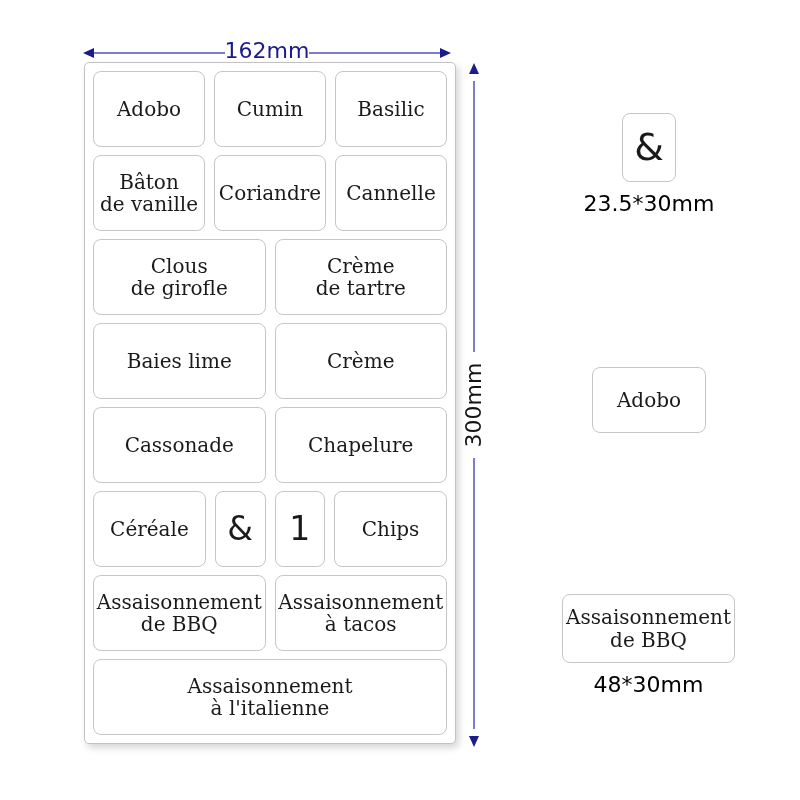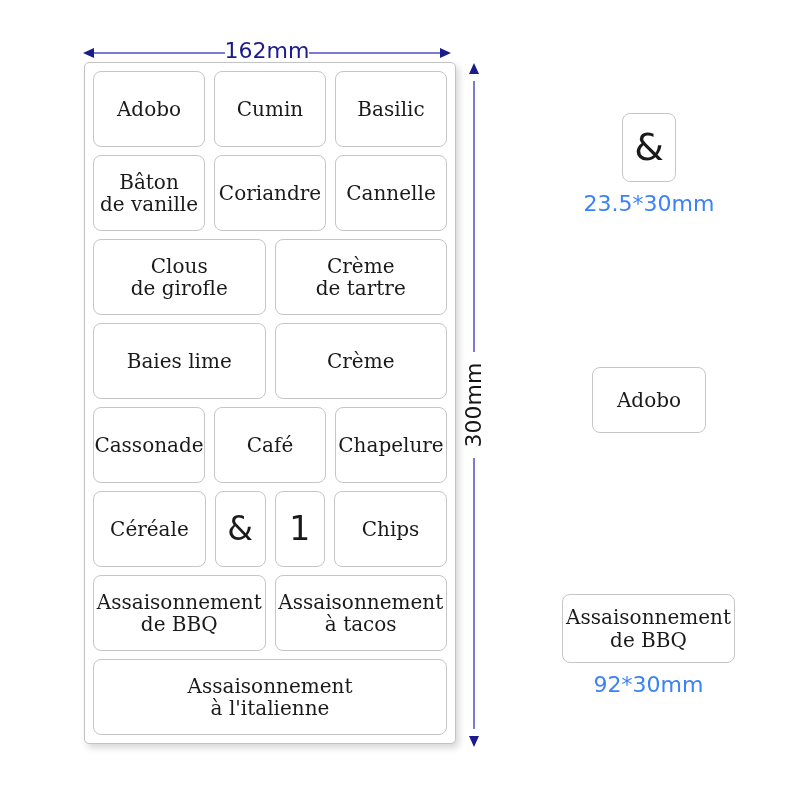--- a/index.html
+++ b/index.html
@@ -44,21 +44,21 @@
 
   
   .sample{position:absolute;}
   .sample .box{box-sizing:border-box;width:100%;height:100%;background:#ffffff;
                border:1px solid #c6c6c6;border-radius:8px;
                display:flex;align-items:center;justify-content:center;text-align:center;
                font-size:20px;line-height:1.12;color:#1a1a1a;white-space:pre-line;}
   .sample .box.symbol{font-family:"DejaVu Sans", sans-serif;font-size:38px;}
   .sample .caption{position:absolute;top:100%;left:50%;transform:translateX(-50%);
                    margin-top:9px;font-family:"DejaVu Sans", sans-serif;font-size:22px;
-                   color:#3b82f6;white-space:nowrap;}
+                   color:#000000;white-space:nowrap;}
   #sample-amp{left:622px;top:113px;width:54px;height:69px;}
   #sample-adobo{left:592px;top:367px;width:114px;height:66px;}
   #sample-bbq{left:562px;top:594px;width:173px;height:69px;}
 </style>
 </head>
 <body>
 
 <div id="canvas">
 
   <div class="dim-h">
@@ -96,21 +96,20 @@
 de girofle</div>
         <div class="cell">Crème
 de tartre</div>
       </div>
       <div class="row">
         <div class="cell">Baies lime</div>
         <div class="cell">Crème</div>
       </div>
       <div class="row">
         <div class="cell">Cassonade</div>
-        <div class="cell">Café</div>
         <div class="cell">Chapelure</div>
       </div>
       <div class="row">
         <div class="cell">Céréale</div>
         <div class="cell narrow symbol">&amp;</div>
         <div class="cell narrow symbol">1</div>
         <div class="cell">Chips</div>
       </div>
       <div class="row">
         <div class="cell wide">Assaisonnement
@@ -129,16 +128,16 @@
     <div class="caption">23.5*30mm</div>
   </div>
 
   <div class="sample" id="sample-adobo">
     <div class="box">Adobo</div>
   </div>
 
   <div class="sample" id="sample-bbq">
     <div class="box">Assaisonnement
 de BBQ</div>
-    <div class="caption">92*30mm</div>
+    <div class="caption">48*30mm</div>
   </div>
 
 </div>
 
 </body></html>

